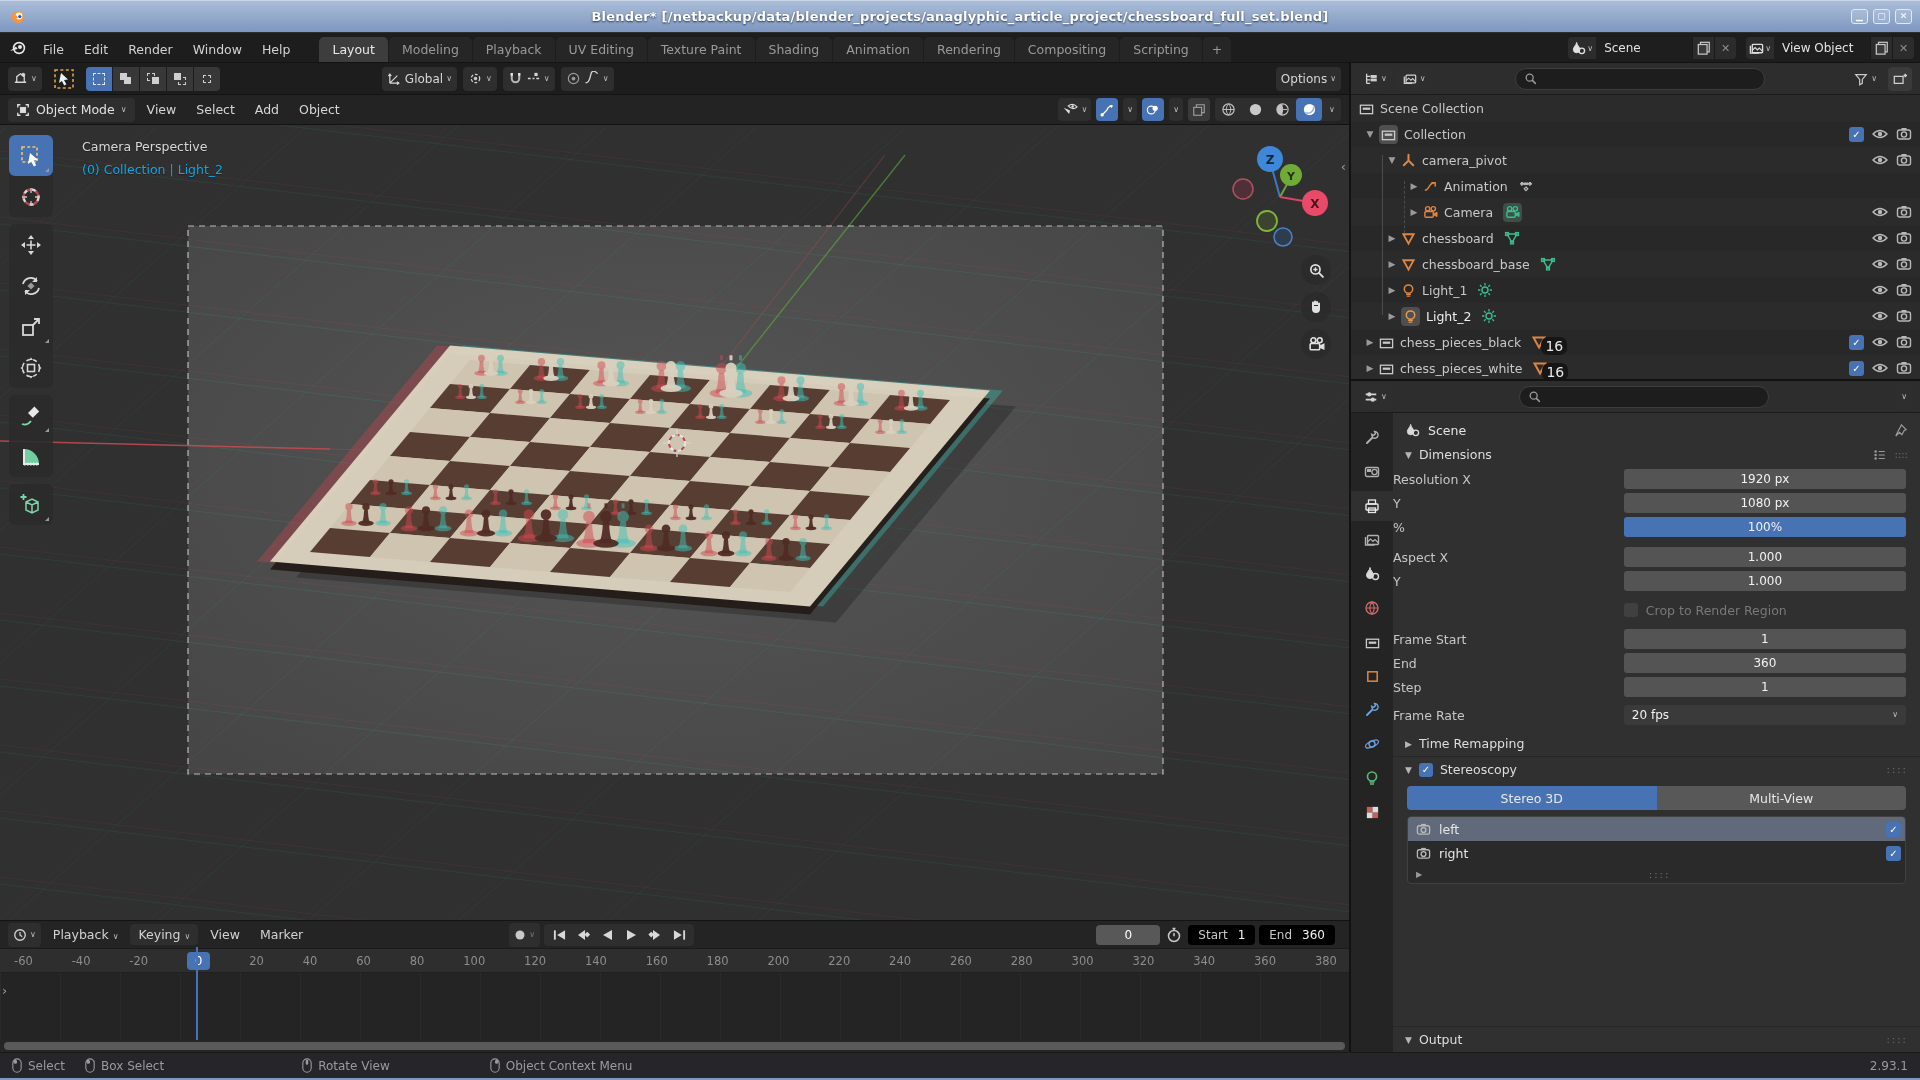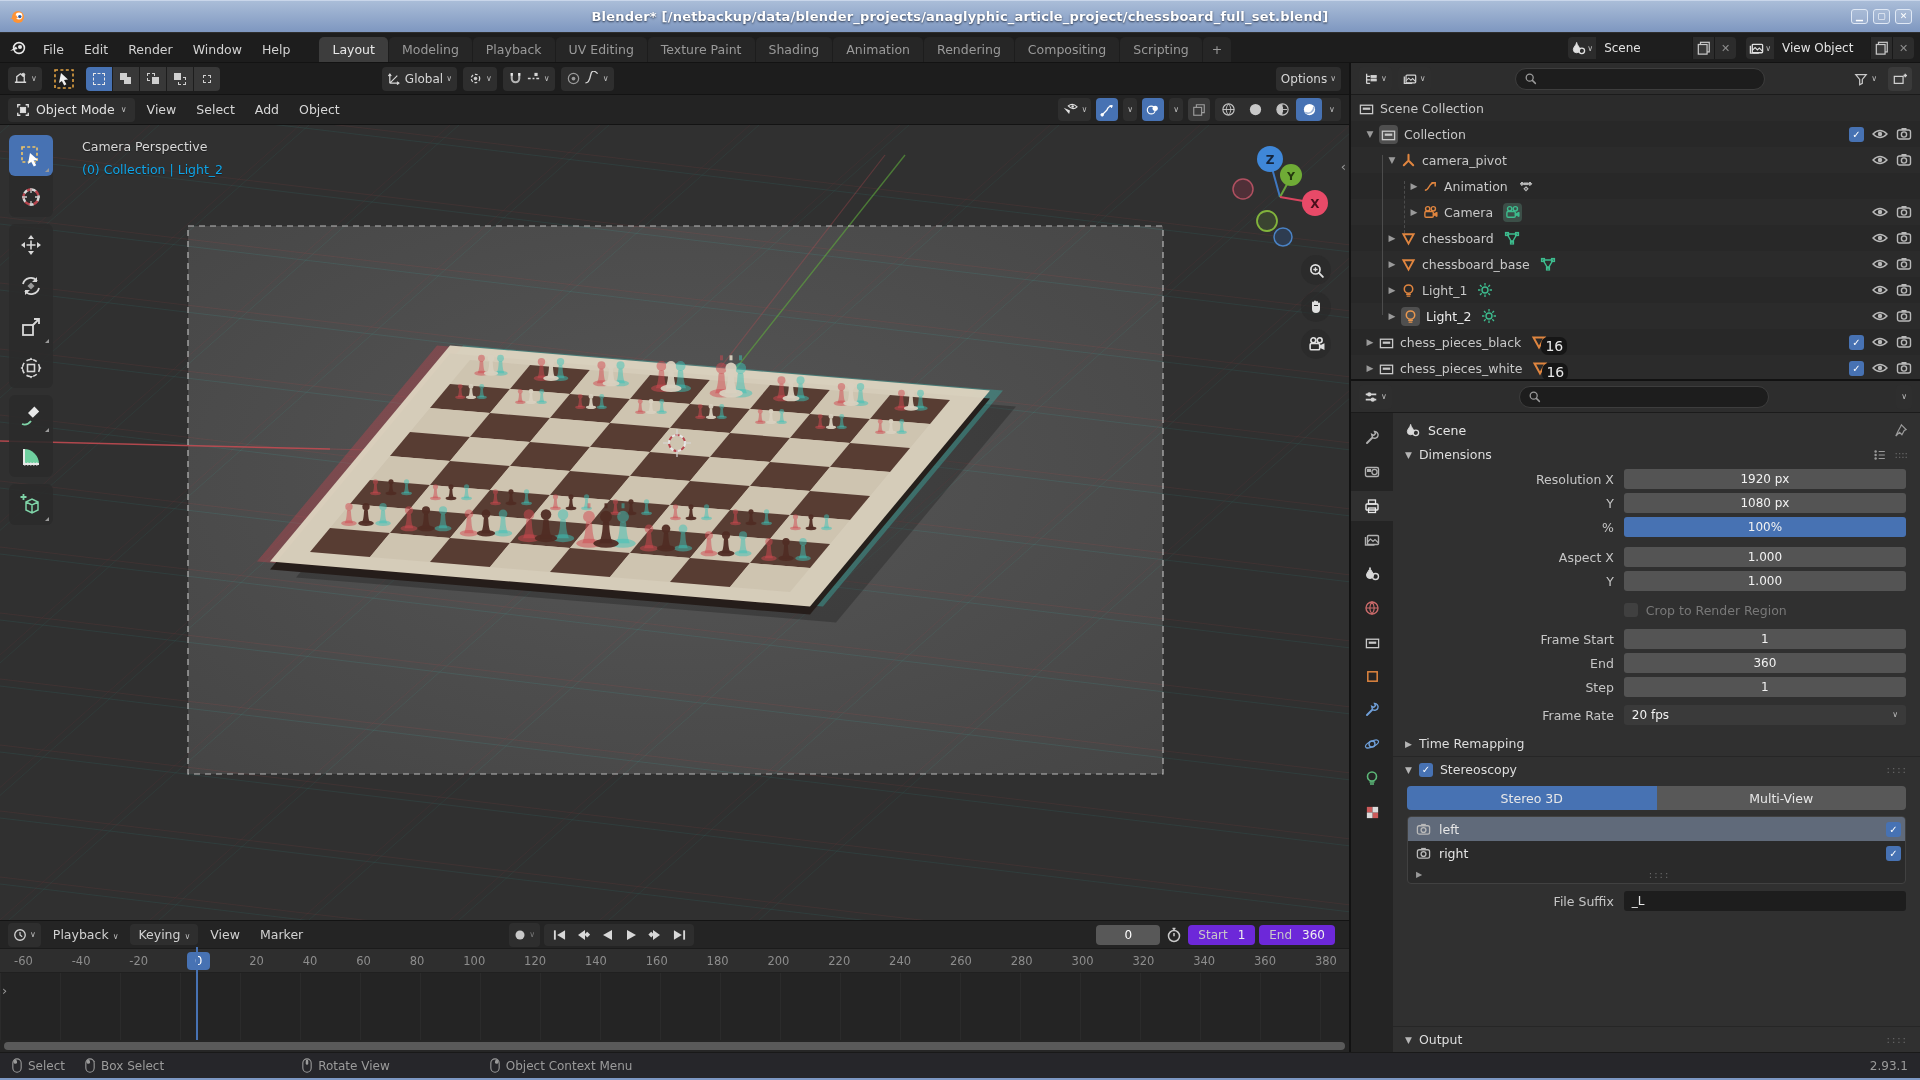--- a/index.html
+++ b/index.html
@@ -64,21 +64,21 @@
   .navui{position:absolute;right:6px;top:12px;width:120px;height:240px}
   .navbtn{position:absolute;right:12px;width:30px;height:30px;border-radius:50%;background:#28282899;display:flex;align-items:center;justify-content:center}
   .edgechev{position:absolute;color:#9a9a9a;font-size:13px}
   
   .timeline{flex:1;display:flex;flex-direction:column;background:#262626;border-top:1px solid #131313;position:relative}
   .tl-header{height:28px;flex:none;background:#242424;display:flex;align-items:center;padding:0 8px;gap:4px;border-bottom:1px solid #1b1b1b}
   .tl-menu{color:#d2d2d2;font-size:12.5px;padding:3px 8px}
   .transport{display:flex;align-items:center;gap:2px;background:#2e2e2e;border-radius:4px;padding:2px 4px}
   .tr-btn{width:22px;height:18px;display:flex;align-items:center;justify-content:center}
   .framefield{width:64px;height:20px;background:#585858;border-radius:4px;color:#fff;font-size:12px;text-align:center;line-height:20px}
-  .rangebox{height:20px;background:#6d28d9;border-radius:4px;color:#c9c9c9;font-size:12px;display:flex;align-items:center;gap:10px;padding:0 10px}
+  .rangebox{height:20px;background:#000000;border-radius:4px;color:#c9c9c9;font-size:12px;display:flex;align-items:center;gap:10px;padding:0 10px}
   .rangebox b{color:#f0f0f0;font-weight:normal}
   .ruler{height:24px;flex:none;background:#2e2e2e;display:flex;justify-content:space-between;align-items:center;padding:0 12px 0 14px;position:relative;border-bottom:1px solid #202020}
   .tick{color:#8d8d8d;font-size:11.5px}
   .tick.cur{background:#4772b3;color:#fff;border-radius:4px;padding:2px 8px;font-size:11.5px}
   .track{flex:1;position:relative;background:#242424;
     background-image:repeating-linear-gradient(90deg,#2b2b2b 0 1px,transparent 1px 60px)}
   .playhead{position:absolute;left:196px;top:-26px;bottom:0;width:2px;background:#4772b3}
   .tl-scroll{height:12px;flex:none;display:flex;align-items:center;padding:0 4px;background:#262626}
   .tl-thumb{height:8px;background:#5a5a5a;border-radius:4px;flex:1}
   
@@ -105,21 +105,21 @@
   .pr-body{flex:1;display:flex;min-height:0}
   .tabstrip{width:42px;flex:none;background:#242424;display:flex;flex-direction:column;align-items:center;padding-top:10px;gap:4px}
   .ptab{width:42px;height:30px;display:flex;align-items:center;justify-content:center}
   .ptab.active{background:#303030}
   .pcontent{flex:1;display:flex;flex-direction:column;padding:6px 0 0 0;min-width:0;overflow:hidden}
   .crumb{display:flex;align-items:center;gap:8px;padding:4px 12px;color:#e4e4e4;font-size:12.5px}
   .panelhdr{display:flex;align-items:center;gap:7px;padding:5px 12px;color:#dedede;font-size:12.5px}
   .panelhdr .tri{font-size:9px;color:#b5b5b5}
   .dots{margin-left:auto;color:#6e6e6e;font-size:10px;letter-spacing:2px}
   .prow{display:flex;align-items:center;height:22px;margin:1px 14px 1px 0}
-  .plabel{width:45%;text-align:right;padding-right:10px;color:#c6c6c6;font-size:12.5px;flex:none}
+  .plabel{width:45%;padding-right:10px;color:#c6c6c6;font-size:12.5px;flex:none}
   .pfield{flex:1;height:20px;background:#545454;border-radius:3px;color:#f2f2f2;font-size:12px;text-align:center;line-height:20px}
   .pfield.blue{background:#4772b3}
   .pfield.drop{text-align:left;padding:0 8px;background:#3a3a3a;display:flex;align-items:center}
   .pfield.drop .chev{margin-left:auto}
   .cbrow{display:flex;align-items:center;height:22px;margin:0 14px 0 0}
   .cbrow .sp{width:45%;flex:none}
   .cbsmall{width:14px;height:14px;border-radius:3px;background:#545454;margin-right:8px;flex:none}
   .cbsmall.dim{opacity:.45}
   .cbl{color:#d0d0d0;font-size:12.5px}
   .cbl.dim{color:#787878}
@@ -1806,24 +1806,20 @@
                     <use href="#s-cam"></use>
                   </svg>
                 <span>right</span>
                 <span class="cb">✓</span>
               </div>
               <div class="vlistfoot">
                 <span style="font-size:8px">▶</span>
                 <span class="dots">::::</span>
               </div>
             </div>
-            <div class="prow" style="margin-top:4px">
-              <span class="plabel">File Suffix</span>
-              <div class="suffixfield">_L</div>
-            </div>
 
             <div class="panelhdr outputhdr" style="border-top:1px solid #262626">
               <span class="tri">▼</span>
               <span>Output</span>
               <span class="dots">::::</span>
             </div>
           </div>
         </div>
       </div>
     </div>

